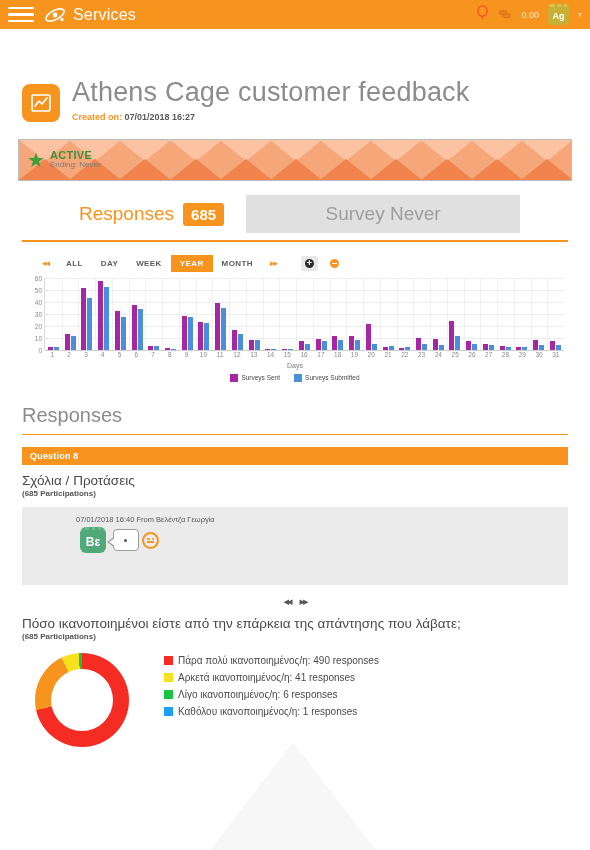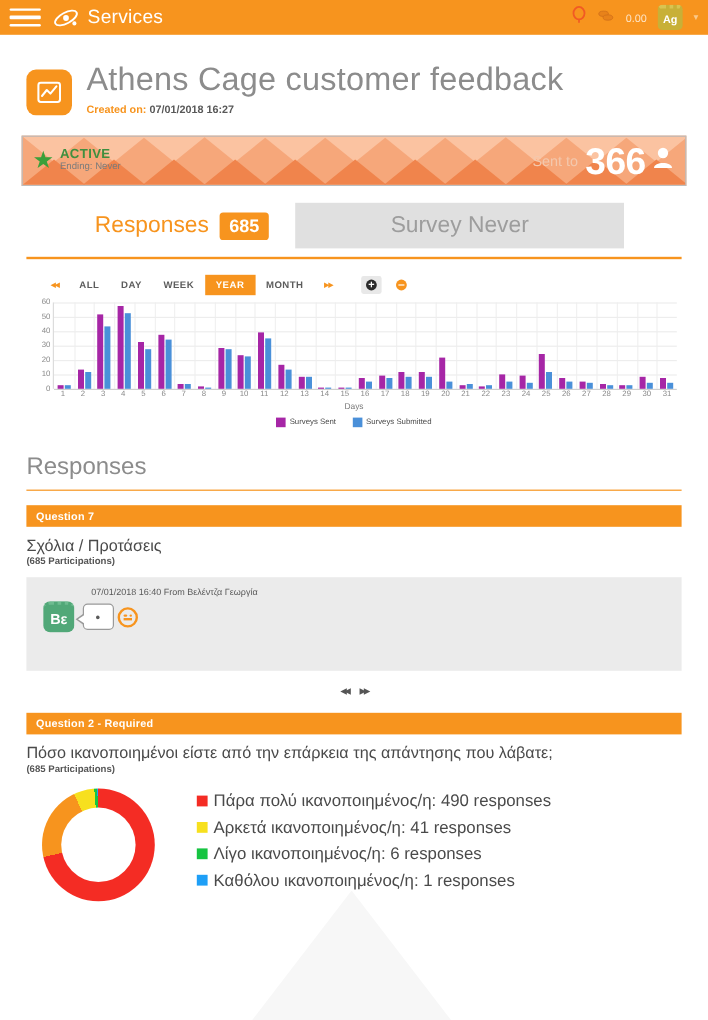--- a/index.html
+++ b/index.html
@@ -42,21 +42,21 @@
     width: 21px; height: 21px; border-radius: 4px;
     background: #c8b037; color: #fff;
     font-size: 9px; font-weight: bold;
     display: flex; align-items: center; justify-content: center;
     border-top: 3px dotted #d9c451;
   }
   .chev { color: #fbc98a; font-size: 8px; }
 
   
   .title-row { position: relative; z-index: 3; display: flex; align-items: flex-end;
-     padding: 22px 0 0 22px; }
+     padding: 22px 0 0 22px; margin-top: 26px; }
   .app-tile {
     width: 38px; height: 38px; border-radius: 8px; background: #f7941e;
     display: flex; align-items: center; justify-content: center; flex: 0 0 auto;
     margin-top: 6px;
   }
   .title-text { margin-left: 12px; }
   .page-title { font-size: 27px; color: #8c8c8c; font-weight: normal; line-height: 1.15;
     letter-spacing: .2px; }
   .created { font-size: 9px; color: #f7941e; font-weight: bold; margin-top: 4px; }
   .created b { color: #595959; }
@@ -146,21 +146,21 @@
 
   
   .qbar { background: #f7941e; color: #fff; font-size: 9px; font-weight: bold;
     padding: 4px 8px; margin-top: 12px; letter-spacing: .2px; }
   .qtext { font-size: 13.5px; color: #4a4a4a; margin-top: 8px; }
   .qparts { font-size: 8px; color: #555; font-weight: bold; margin-top: 1px; }
 
   .resp-card { background: #ebebeb; margin-top: 9px; height: 78px; position: relative;
     padding: 8px 0 0 14px; }
   .resp-meta { font-size: 7.5px; color: #595959; padding-left: 40px; }
-  .resp-row { display: flex; align-items: center; margin-top: 3px; }
+  .resp-row { display: flex; align-items: center; margin-top: 3px; margin-left: 44px; }
   .resp-av { width: 26px; height: 26px; border-radius: 6px; background: #51a878;
     color: #fff; font-size: 12px; font-weight: bold;
     display: flex; align-items: center; justify-content: center;
     border-top: 3px dotted #6ebb90; flex: 0 0 auto; }
   .bubble { position: relative; width: 26px; height: 22px; background: #fff;
     border: 1.2px solid #9a9a9a; border-radius: 4px; margin-left: 7px; }
   .bubble:before { content:""; position: absolute; left: -7px; top: 7px;
     width: 0; height: 0; border-top: 5px solid transparent;
     border-bottom: 5px solid transparent; border-right: 7px solid #9a9a9a; }
   .bubble:after { content:""; position: absolute; left: -5px; top: 8px;
@@ -184,21 +184,21 @@
   .donut-row { display: flex; align-items: flex-start; margin-top: 8px; }
   .donut-wrap { width: 120px; flex: 0 0 120px; display: flex; justify-content: center;
      padding-top: 4px; }
   .donut { width: 94px; height: 94px; border-radius: 50%; position: relative; }
   .donut:after { content: ""; position: absolute; left: 50%; top: 50%;
     width: 62px; height: 62px; margin: -31px 0 0 -31px; border-radius: 50%;
     background: #fff; }
   .donut-legend { flex: 1 1 auto; padding-top: 6px; padding-left: 22px; }
   .dl-item { display: flex; align-items: center; gap: 5px; margin-bottom: 6px; }
   .dl-sw { width: 9px; height: 9px; flex: 0 0 auto; }
-  .dl-txt { font-size: 14px; color: #4a4a4a; }
+  .dl-txt { font-size: 10px; color: #4a4a4a; }
 </style>
 </head>
 <body>
 
 <div class="watermark"></div>
 
 <div class="topbar">
   <div class="hamburger">
     <span></span>
       <span></span>
@@ -260,30 +260,20 @@
         <div class="bowtie"></div>
         <div class="bowtie"></div>
       <div class="bowtie"></div>
         <div class="bowtie"></div>
     </div>
     <div class="banner-left">
       <span class="star">★</span>
       <span>
         <span class="active-lbl" style="display:block">ACTIVE</span>
         <span class="ending-lbl" style="display:block">Ending: Never</span>
-      </span>
-    </div>
-    <div class="banner-right">
-      <span class="sentto">Sent to</span>
-      <span class="bignum">366</span>
-      <span>
-        <svg width="17" height="19" viewBox="0 0 17 19">
-          <circle cx="8.5" cy="5.5" r="4.3" fill="#fff"></circle>
-          <path d="M1 18 C1 12.5 16 12.5 16 18 Z" fill="#fff"></path>
-        </svg>
       </span>
     </div>
   </div>
 </div>
 
 <div class="tabs">
   <div class="tab-responses">
     <span class="lbl">Responses</span>
     <span class="count-chip">685</span>
   </div>
@@ -531,21 +521,21 @@
       <span class="lg-sw" style="background:#4a90d9"></span>
       <span class="lg-txt">Surveys Submitted</span>
     </div>
   </div>
 </div>
 
 <div class="section">
   <div class="sec-title">Responses</div>
   <div class="sec-rule"></div>
 
-  <div class="qbar">Question 7</div>
+  <div class="qbar">Question 8</div>
   <div class="qtext">Σχόλια / Προτάσεις</div>
   <div class="qparts">(685 Participations)</div>
 
   <div class="resp-card">
     <div class="resp-meta">07/01/2018 16:40 From Βελέντζα Γεωργία</div>
     <div class="resp-row">
       <div class="resp-av">Βε</div>
       <div class="bubble">
           <span class="bdot"></span>
         </div>
@@ -555,21 +545,20 @@
           <span class="mouth"></span>
       </div>
     </div>
   </div>
 
   <div class="pager">
     <span class="pg">◂◂</span>
     <span class="pg">▸▸</span>
   </div>
 
-  <div class="qbar">Question 2 - Required</div>
   <div class="qtext">Πόσο ικανοποιημένοι είστε από την επάρκεια της απάντησης που λάβατε;</div>
   <div class="qparts">(685 Participations)</div>
 
   <div class="donut-row">
     <div class="donut-wrap">
       <div class="donut" style="background: conic-gradient(rgb(244, 44, 36) 0deg, rgb(244, 44, 36) 257.518deg, rgb(247, 148, 30) 257.518deg, rgb(247, 148, 30) 334.248deg, rgb(247, 224, 30) 334.248deg, rgb(247, 224, 30) 355.796deg, rgb(22, 196, 65) 355.796deg, rgb(22, 196, 65) 358.949deg, rgb(30, 159, 247) 358.949deg, rgb(30, 159, 247) 360deg);"></div>
     </div>
     <div class="donut-legend">
         <div class="dl-item">
           <span class="dl-sw" style="background: rgb(244, 44, 36);"></span>

